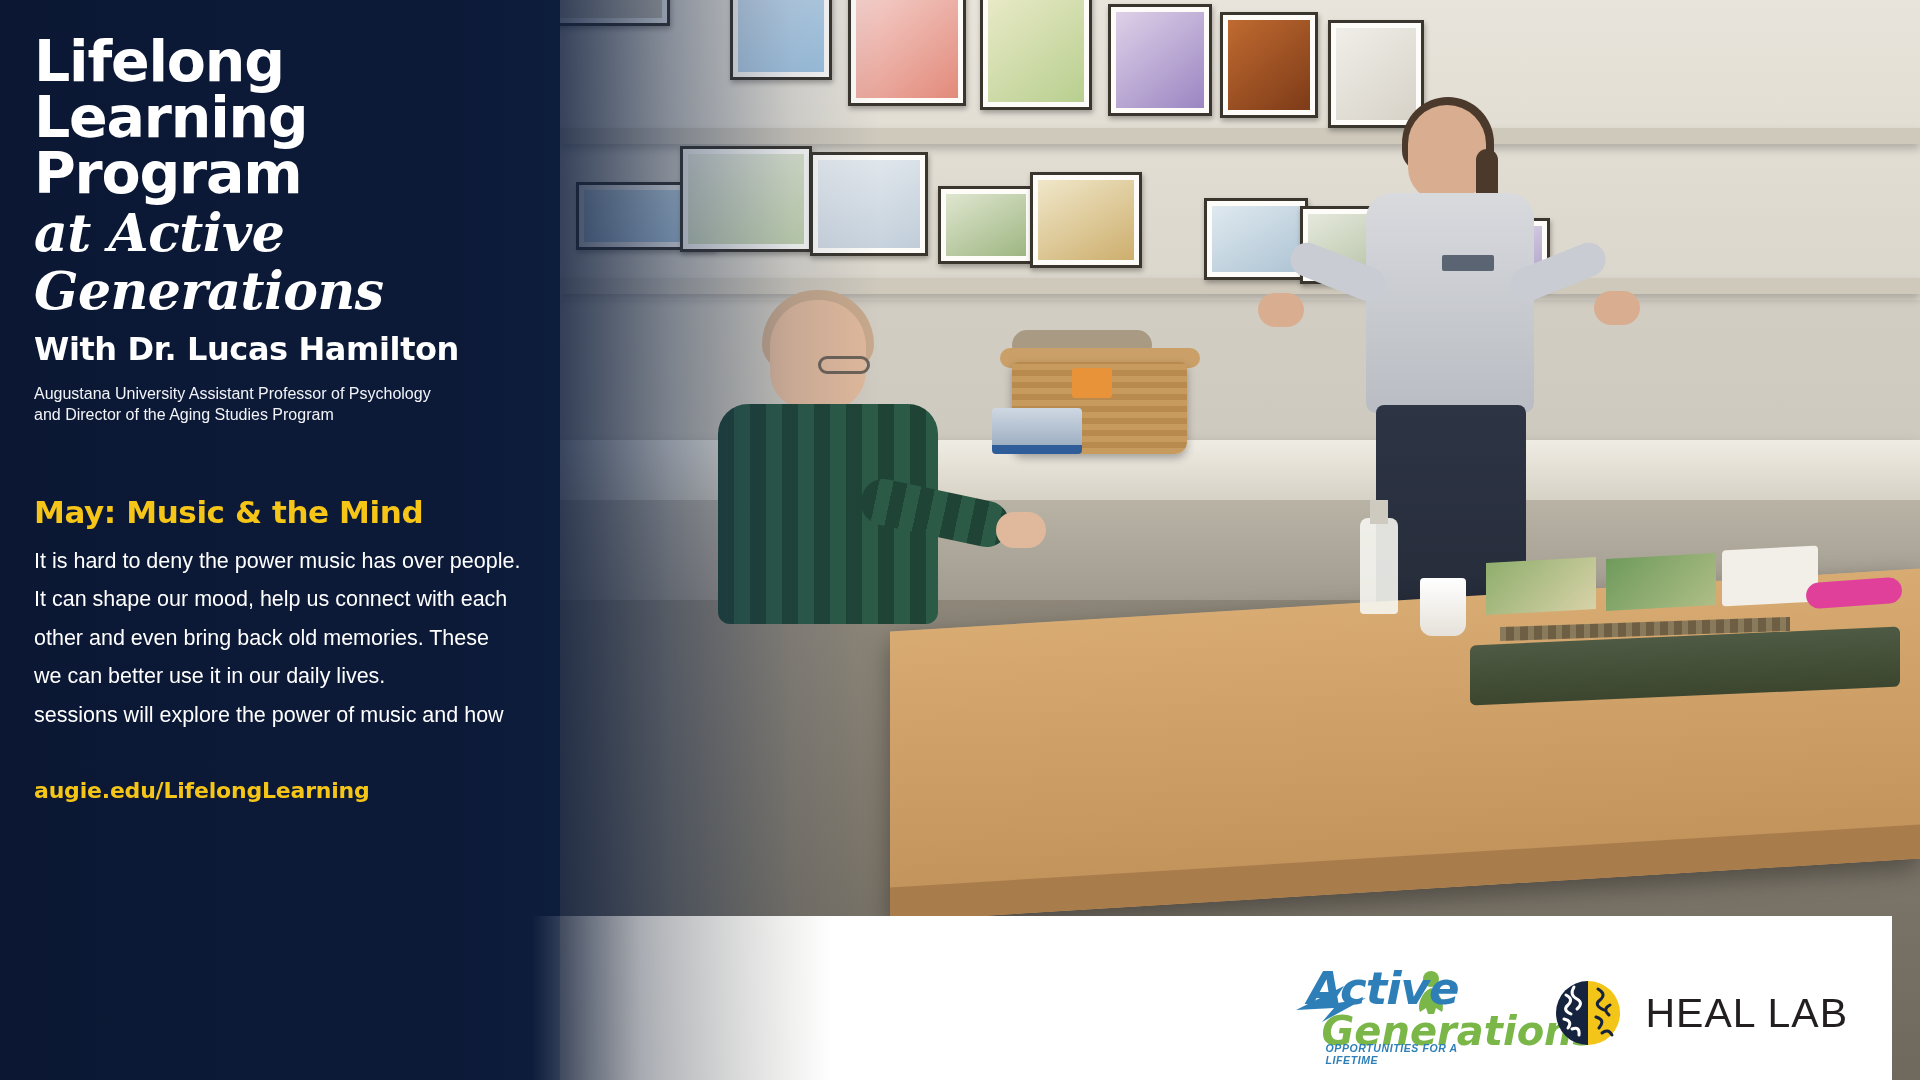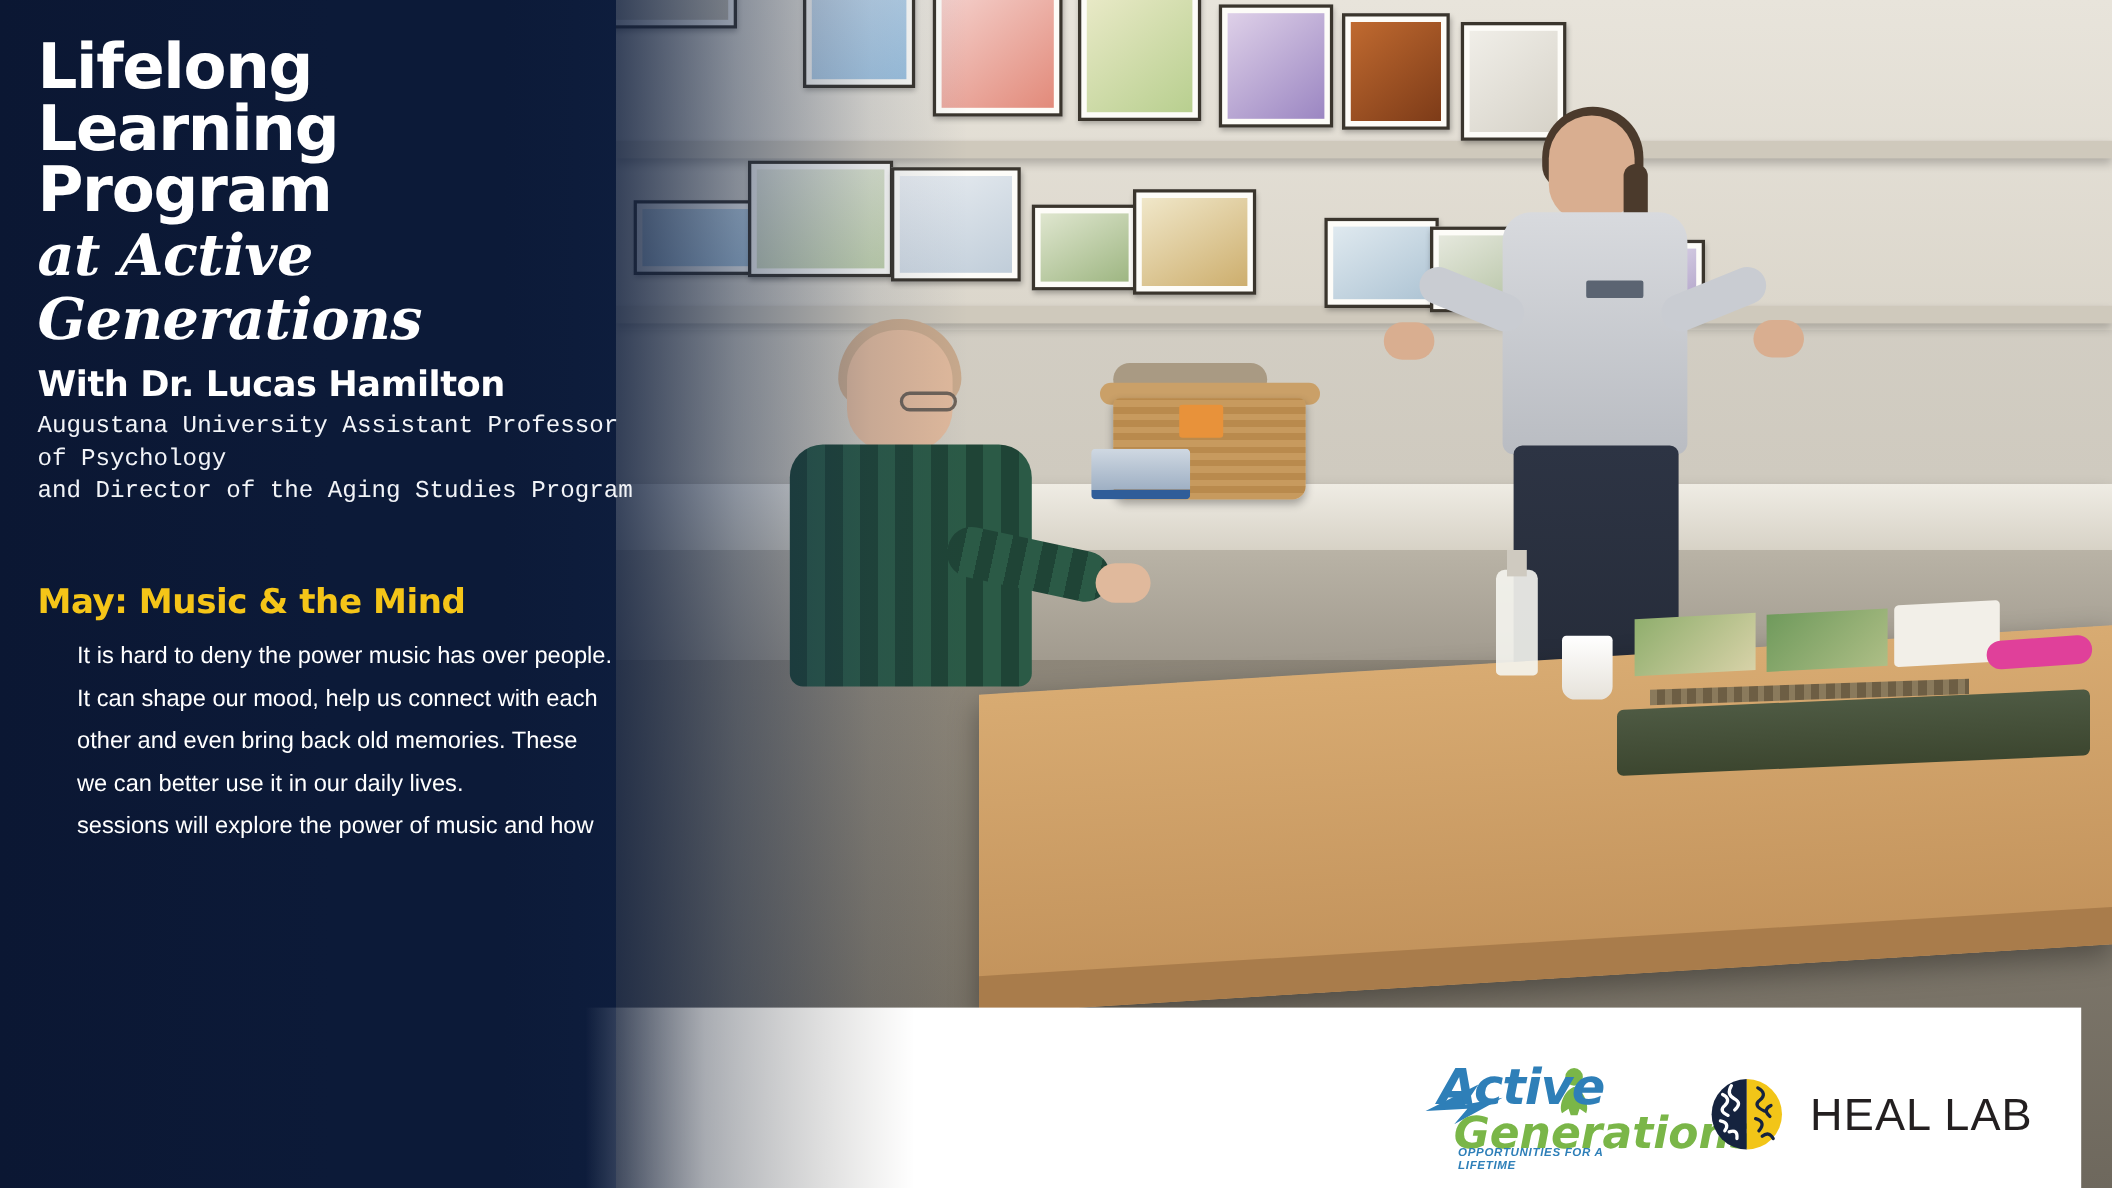--- a/index.html
+++ b/index.html
@@ -139,27 +139,27 @@
 
   
   .panel { position:absolute; left:0; top:0; width:620px; height:1080px; padding:34px 34px 0 34px; }
   .t1 { font-family:"DejaVu Sans", sans-serif; font-weight:bold; color:#fff;
         font-size:57px; line-height:.98; letter-spacing:-1.2px; }
   .t1 span { display:block; }
   .script { font-family:"DejaVu Serif", serif; font-style:italic; font-weight:bold;
         color:#fff; font-size:52px; line-height:1.12; letter-spacing:-.5px; margin-top:2px; }
   .t2 { font-family:"DejaVu Sans", sans-serif; font-weight:bold; color:#fff;
         font-size:32px; margin-top:10px; letter-spacing:-.4px; }
-  .t3 { font-family:Liberation Mono, monospace; color:#f2f4f8; font-size:22px;
-        line-height:1.34; margin-top:5px; max-width:560px; }
+  .t3 { font-family:Liberation Sans, sans-serif; color:#f2f4f8; font-size:16px;
+        line-height:1.34; margin-top:15px; max-width:560px; }
   .t3 span { display:block; }
   .heading { font-family:"DejaVu Sans", sans-serif; font-weight:bold; color:#f5c518;
         font-size:31px; margin-top:68px; letter-spacing:-.4px; }
   .body { font-family:"Liberation Sans", sans-serif; color:#fff; font-size:21.5px;
-        line-height:1.79; margin-top:12px; max-width:560px;margin-left:36px; }
+        line-height:1.79; margin-top:12px; max-width:560px; }
   .body span { display:block; }
   .url { font-family:"DejaVu Sans", sans-serif; font-weight:bold; color:#f5c518;
         font-size:22px; margin-top:44px; letter-spacing:-.2px; }
 </style>
 </head>
 <body>
 
 <div class="poster">
 
   <div class="photo">
@@ -278,20 +278,21 @@
       <span>and Director of the Aging Studies Program</span>
     </div>
     <div class="heading">May: Music &amp; the Mind</div>
     <div class="body">
       <span>It is hard to deny the power music has over people.</span>
       <span>It can shape our mood, help us connect with each</span>
       <span>other and even bring back old memories. These</span>
       <span>we can better use it in our daily lives.</span>
       <span>sessions will explore the power of music and how</span>
     </div>
+    <div class="url">augie.edu/LifelongLearning</div>
   </div>
 
   <div class="logobar">
     <div class="logos">
 
       <div class="ag-logo">
         <svg class="ag-swoosh" width="86" height="56" viewBox="0 0 86 56">
           <path d="M4 30 L52 6 L40 24 L74 18 L30 42 L42 28 Z" fill="#2e7fb8"></path>
         </svg>
         <svg style="position:absolute;left:112px;top:4px;" width="46" height="46" viewBox="0 0 46 46">

